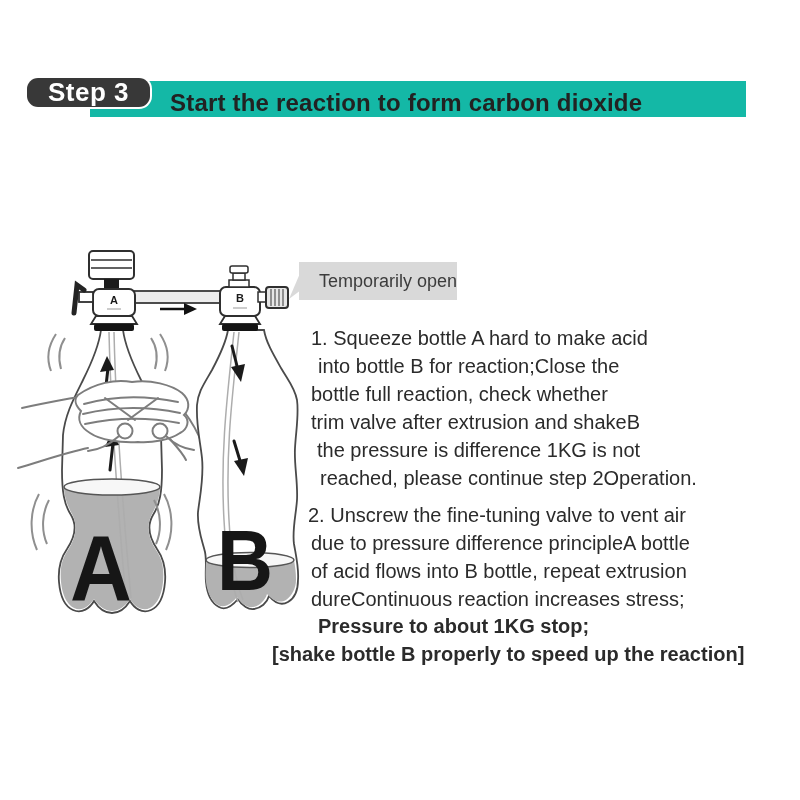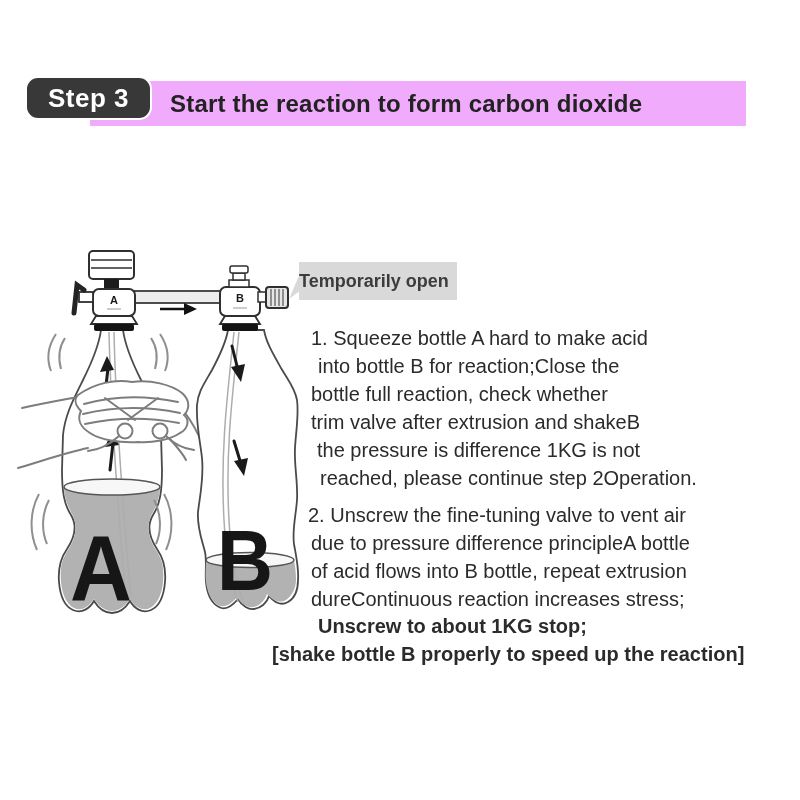--- a/index.html
+++ b/index.html
@@ -2,42 +2,42 @@
 <html><head>
 <meta charset="utf-8">
 <style>
   html,body{margin:0;padding:0;background:#fff;}
   .page{
     position:relative;width:800px;height:800px;background:#ffffff;overflow:hidden;
     font-family:"Liberation Sans",sans-serif;color:#2b2b2b;
   }
   
   .header-bar{
-    position:absolute;left:90px;top:81px;width:656px;height:45px;
-    background:#f0abfc;z-index:1;display:flex;align-items:center;
+    position:absolute;left:90px;top:81px;width:656px;height:36px;
+    background:#14b8a6;z-index:1;display:flex;align-items:flex-end;
   }
   .header-title{
     padding-left:80px;font-size:24px;font-weight:bold;color:#222222;
     white-space:nowrap;letter-spacing:.2px;
   }
   .step-badge{
-    position:absolute;left:27px;top:78px;width:123px;height:40px;
+    position:absolute;left:27px;top:78px;width:123px;height:29px;
     background:#383838;border-radius:11px;z-index:2;
     display:flex;align-items:center;justify-content:center;
     color:#ffffff;font-size:26px;font-weight:bold;letter-spacing:.5px;
     box-shadow:0 0 0 2px #ffffff;
   }
   
   .diagram-svg{position:absolute;left:0;top:0;width:800px;height:800px;z-index:0;}
   .diagram-svg text{font-family:"Liberation Sans",sans-serif;}
   
   .callout{
     position:absolute;left:299px;top:262px;width:158px;height:38px;
-    background:#d9d9d9;z-index:2;display:flex;align-items:center;justify-content:flex-start;
-    font-size:18px;font-weight:bold;color:#3c3c3c;white-space:nowrap;
+    background:#d9d9d9;z-index:2;display:flex;align-items:center;justify-content:flex-end;
+    font-size:18px;font-weight:normal;color:#3c3c3c;white-space:nowrap;
   }
   
   .para{position:absolute;z-index:2;font-size:20px;line-height:28px;font-weight:400;color:#2b2b2b;}
   .para .line{white-space:nowrap;}
   .p1{left:311px;top:324px;}
   .p1 .line:nth-child(2){padding-left:7px;}
   .p1 .line:nth-child(5){padding-left:6px;}
   .p1 .line:nth-child(6){padding-left:9px;}
   .p2{left:308px;top:501px;}
   .p2 .line:nth-child(n+2){padding-left:3px;}
@@ -191,16 +191,16 @@
     <div class="line">reached, please continue step 2Operation.</div>
   </div>
 
   <div class="para p2">
     <div class="line">2. Unscrew the fine-tuning valve to vent air</div>
     <div class="line">due to pressure difference principleA bottle</div>
     <div class="line">of acid flows into B bottle, repeat extrusion</div>
     <div class="line">dureContinuous reaction increases stress;</div>
   </div>
 
-  <div class="note-pressure">Unscrew to about 1KG stop;</div>
+  <div class="note-pressure">Pressure to about 1KG stop;</div>
   <div class="note-shake">[shake bottle B properly to speed up the reaction]</div>
 
 </div>
 
 </body></html>

